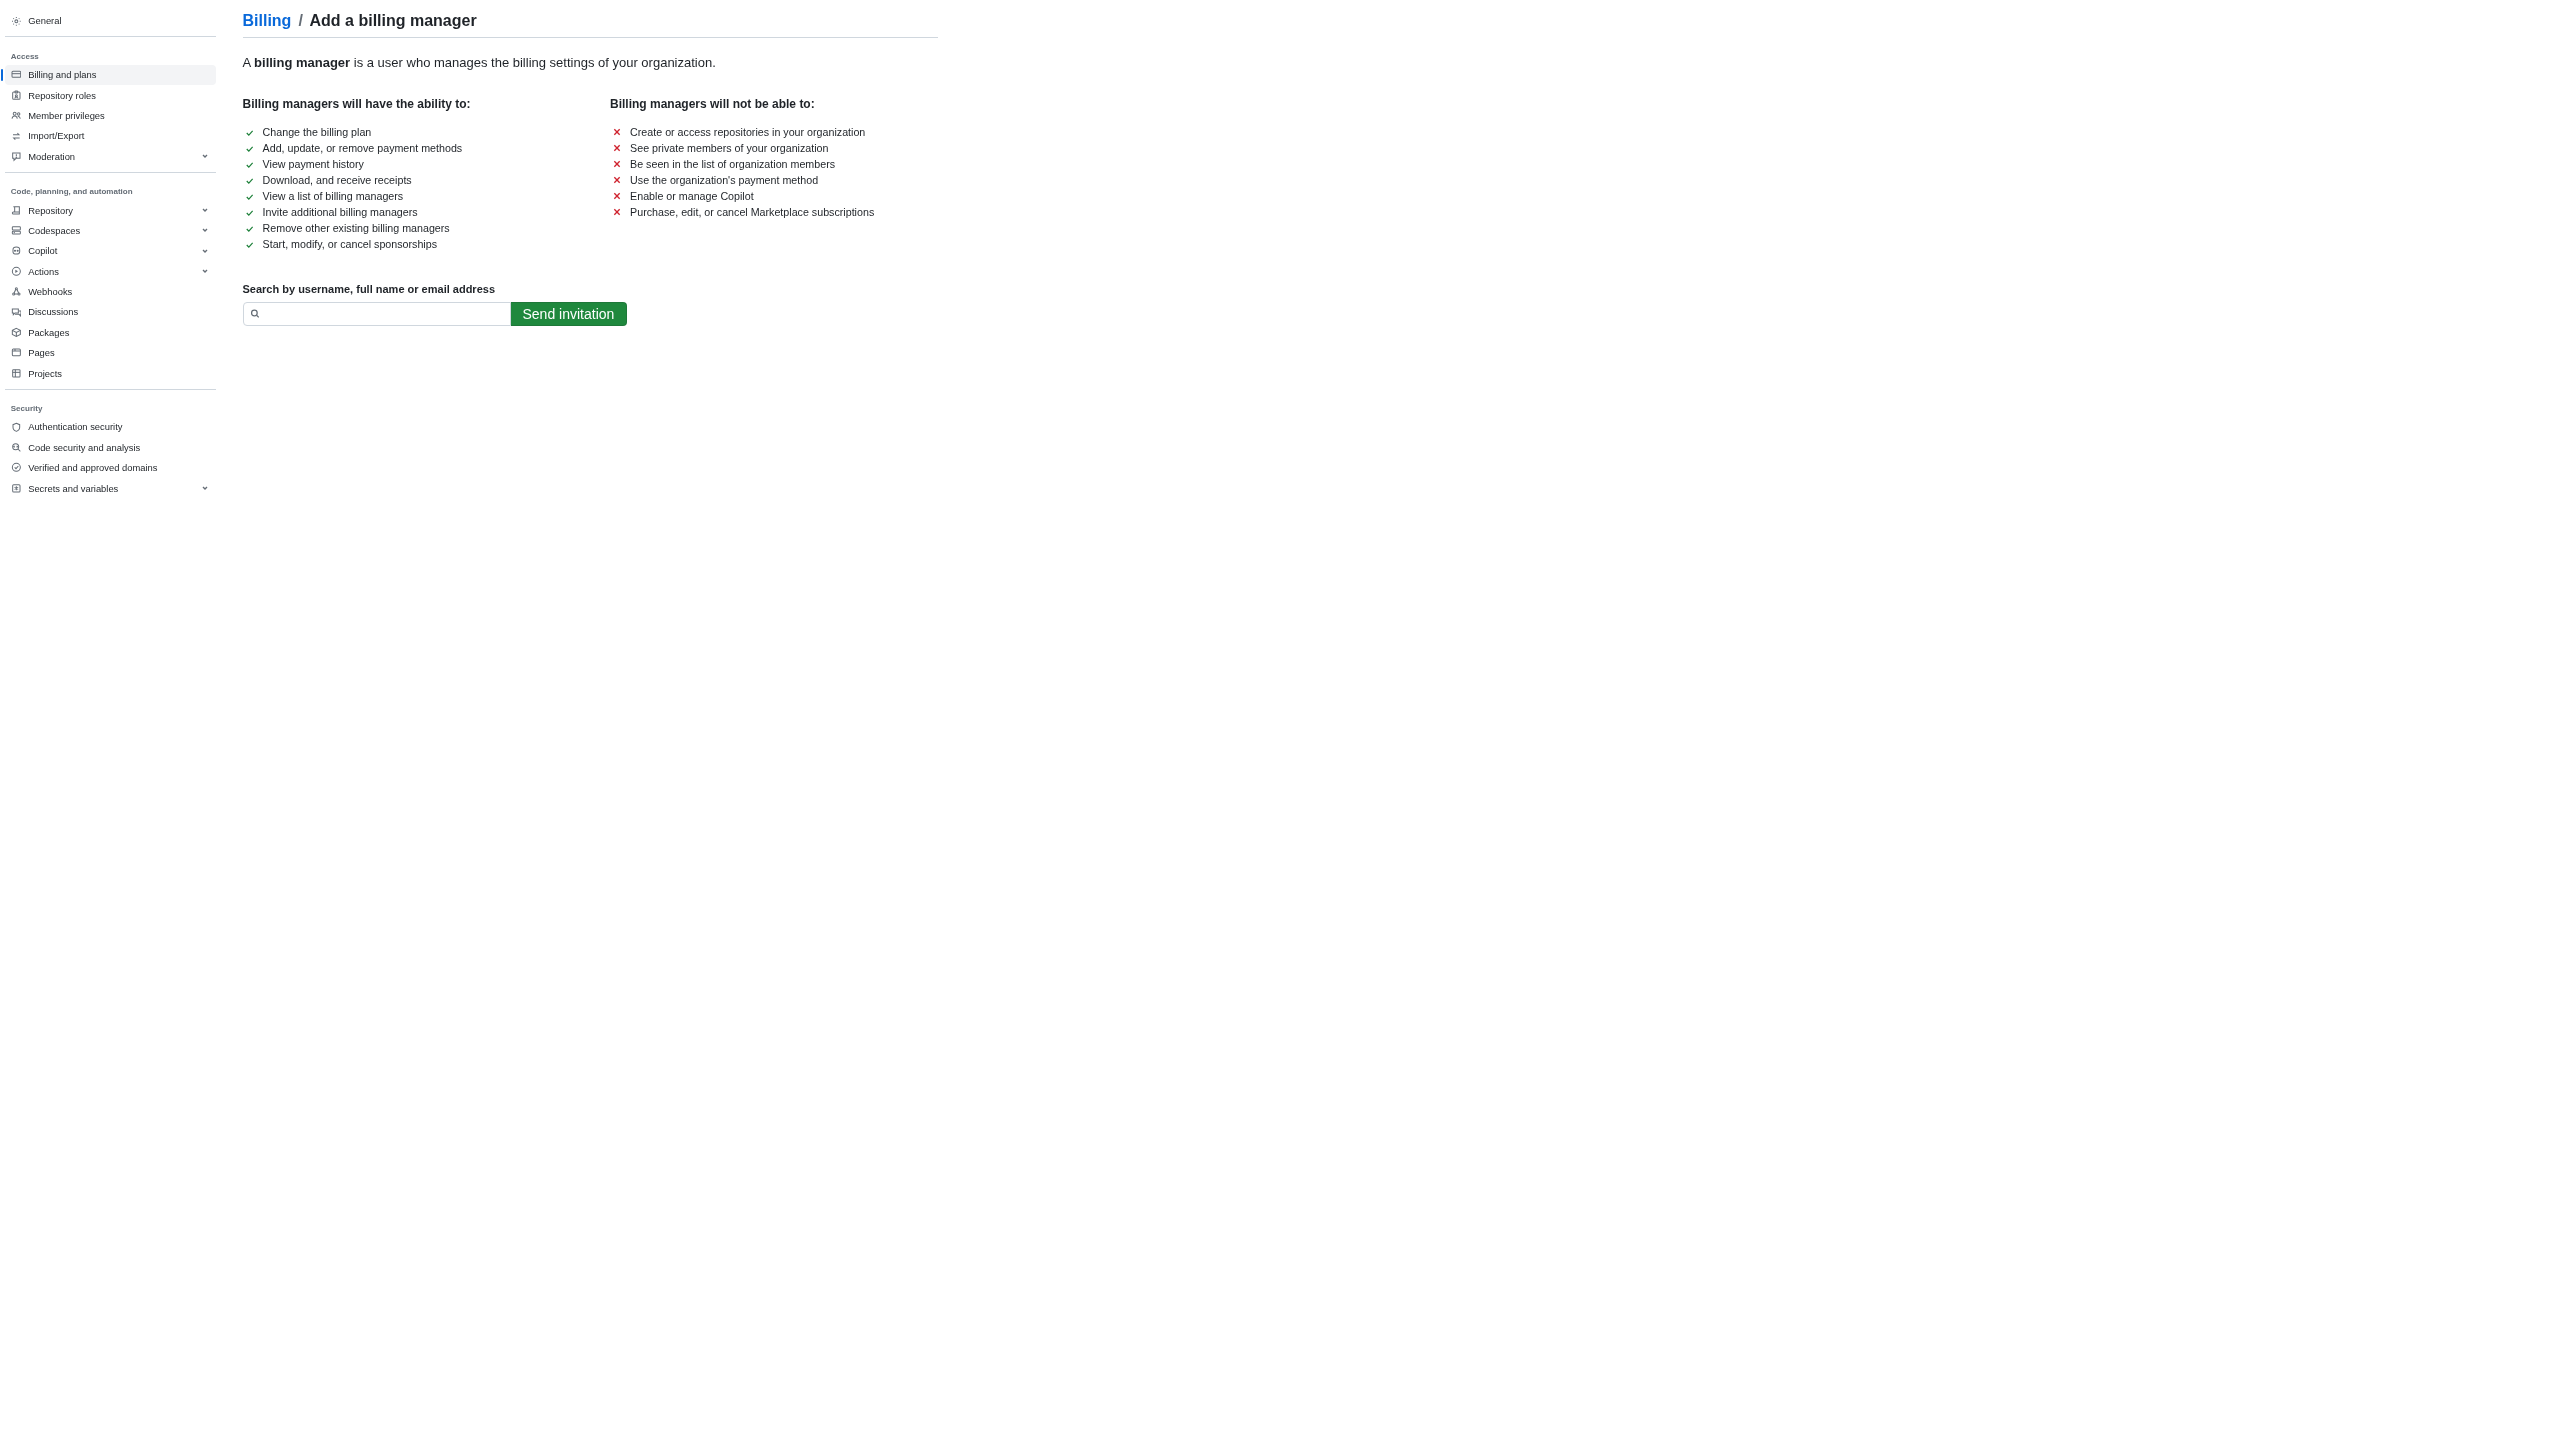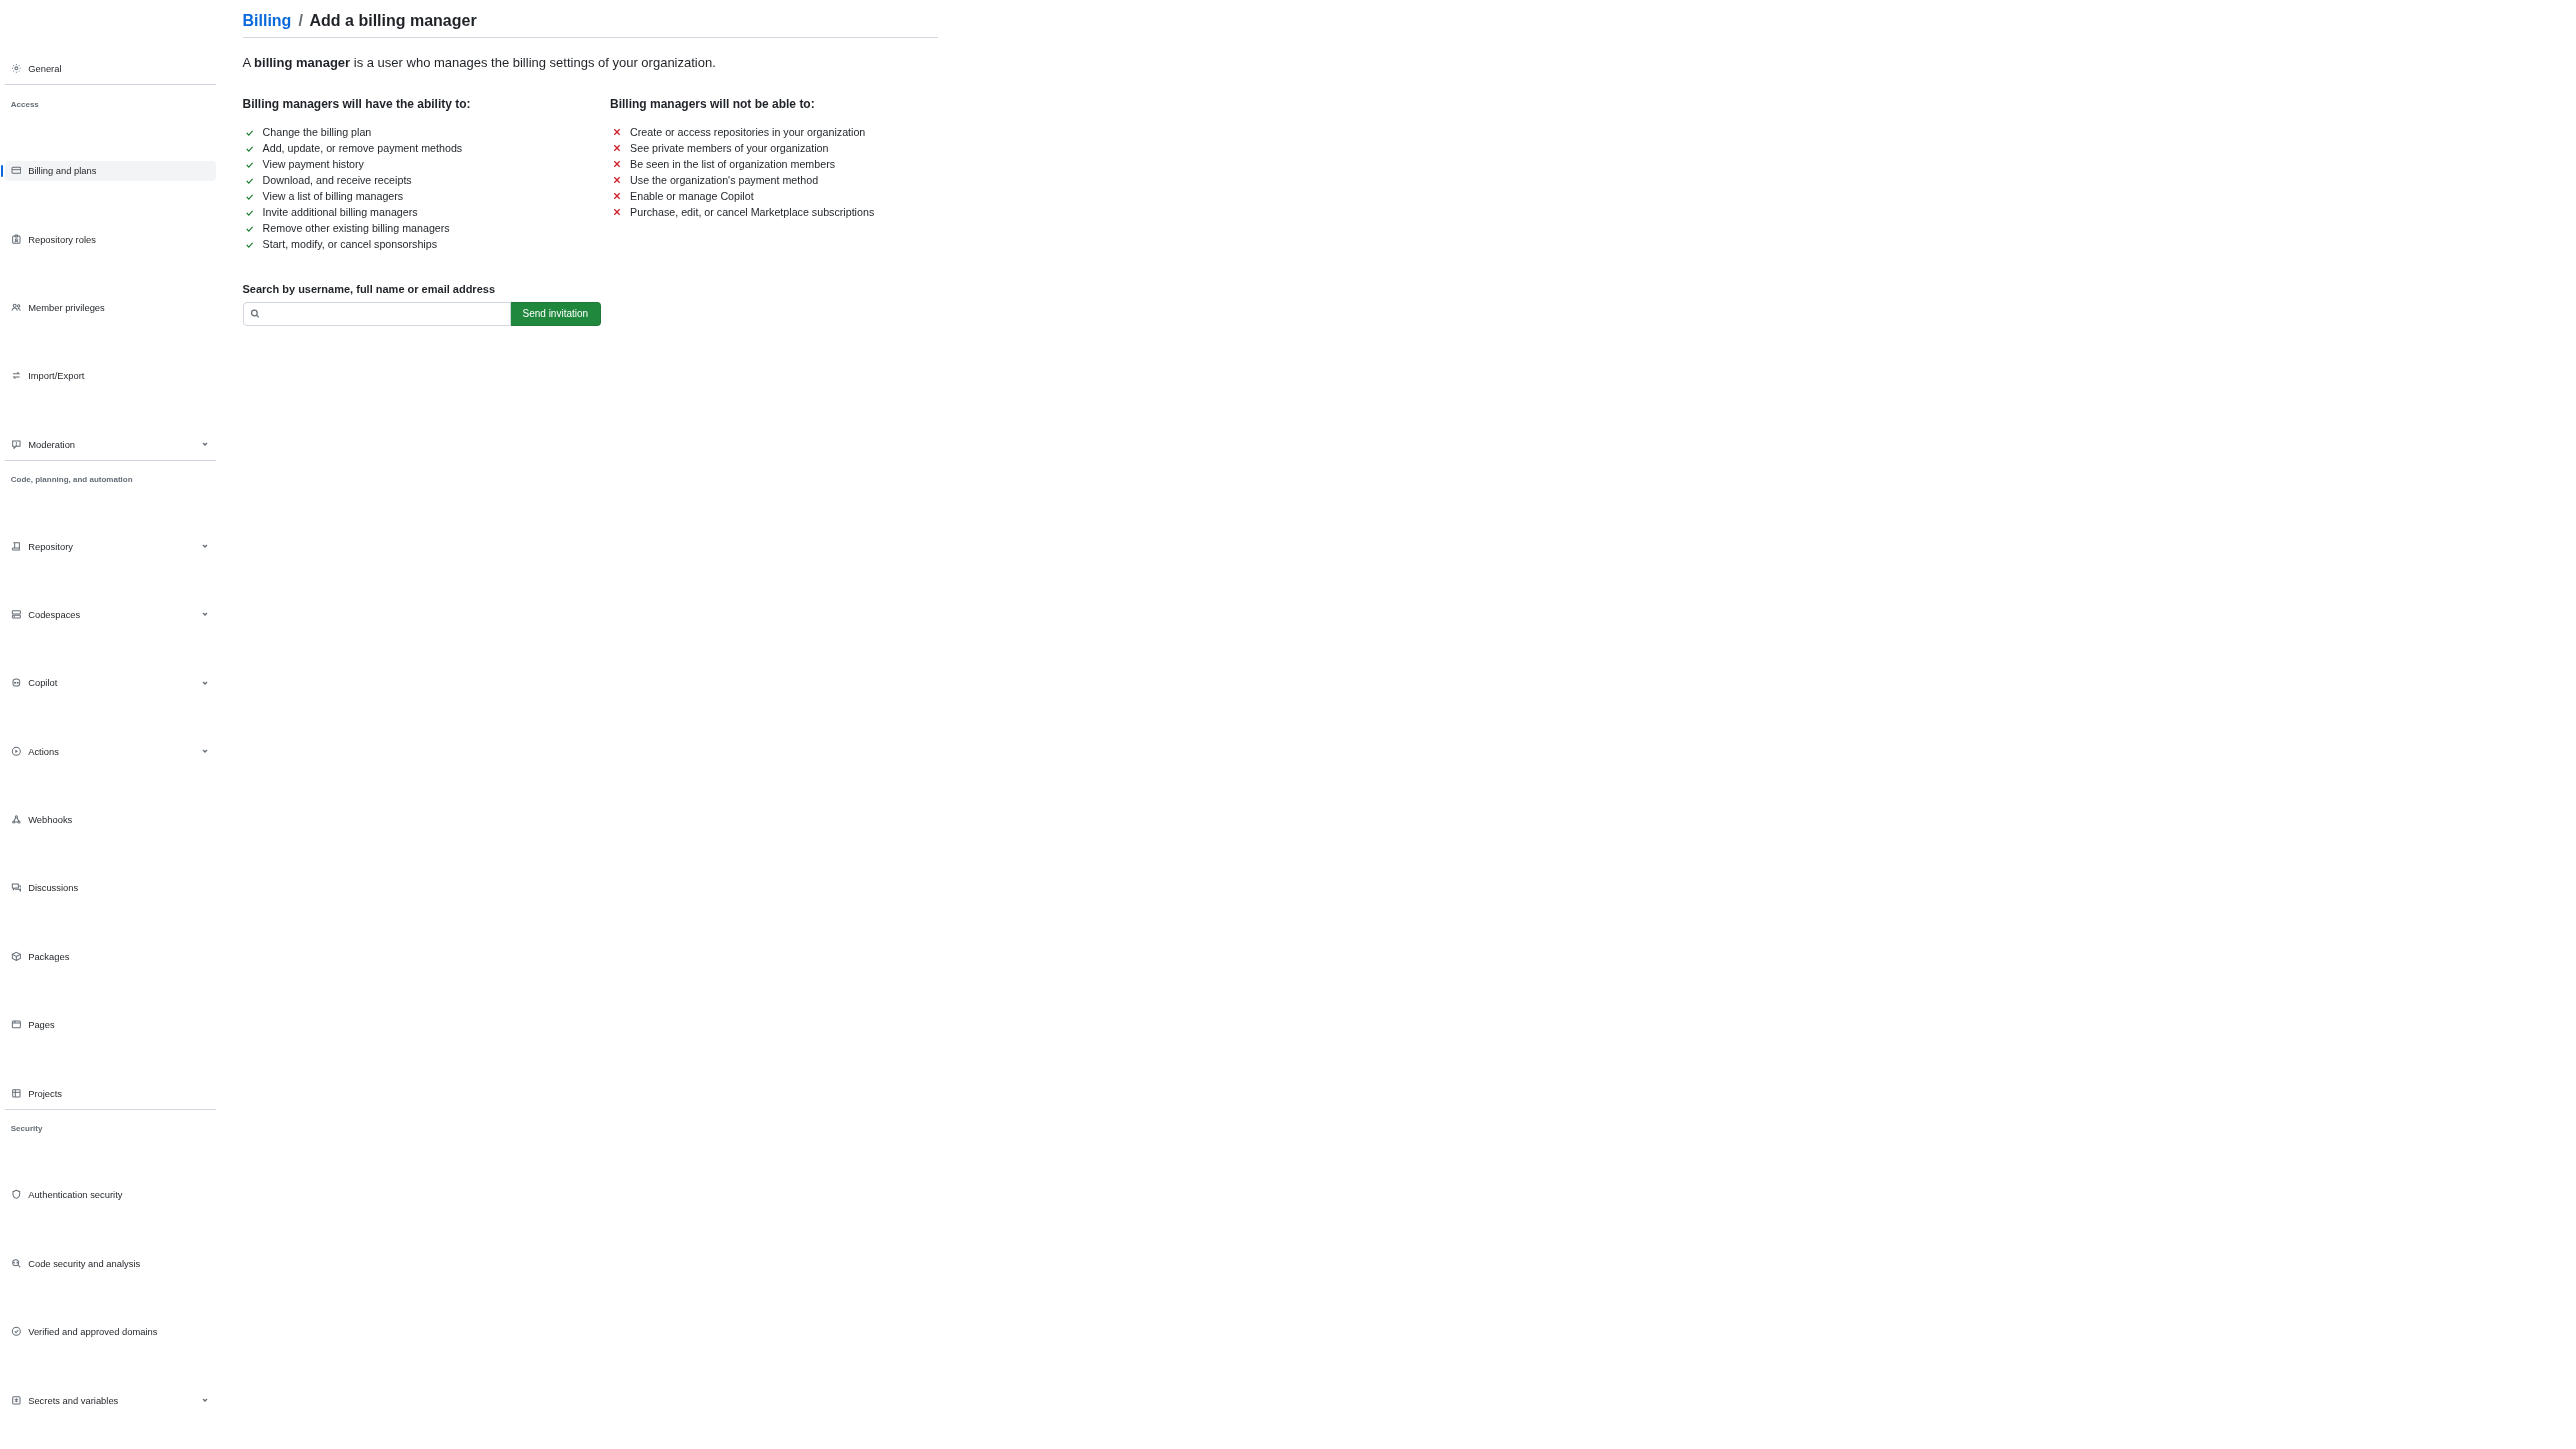--- a/index.html
+++ b/index.html
@@ -10,25 +10,25 @@
   background: #ffffff;
   display: flex;
 }
 .sidebar {
   width: 221px;
   padding: 10.7px 5.4px;
   flex-shrink: 0;
 }
 .sidebar-item {
   display: flex;
+  align-items: center;
   padding: 4.7px 5.4px;
   border-radius: 4px;
   cursor: pointer;
   position: relative;
-  margin-top: 48px;
 }
 .sidebar-item.active {
   background: #f3f4f6;
 }
 .sidebar-item.active::before {
   content: "";
   position: absolute;
   left: -4.7px;
   top: 4px;
   bottom: 4px;
@@ -147,21 +147,21 @@
 }
 .search-icon-inner svg { width: 10px; height: 10px; stroke: #656d76; stroke-width: 2; fill: none; }
 .send-btn {
   height: 23.5px;
   padding: 0 12px;
   background: #1f883d;
   color: #ffffff;
   border: 0.7px solid rgba(31,35,40,0.15);
   border-left: none;
   border-radius: 0 4px 4px 0;
-  font-size: 10px;
+  font-size: 14px;
   font-weight: 500;
   cursor: pointer;
 }
 </style>
 </head>
 <body>
 
 <nav class="sidebar">
 
   <div class="sidebar-item">

